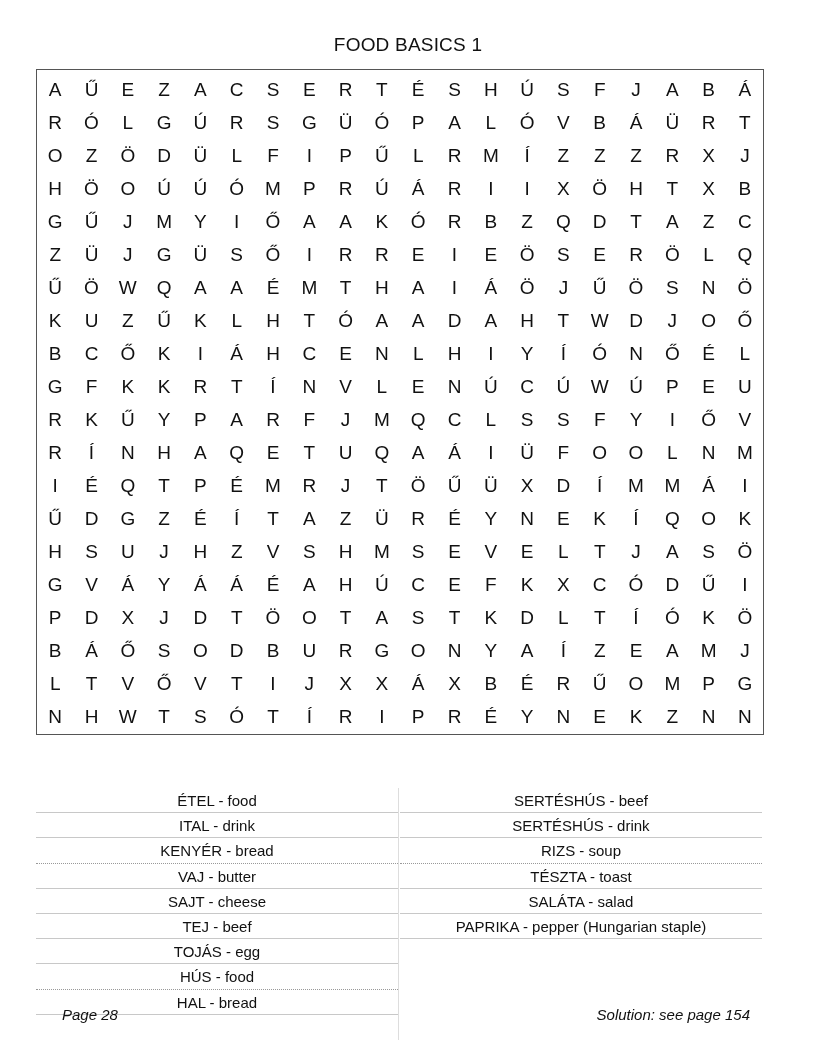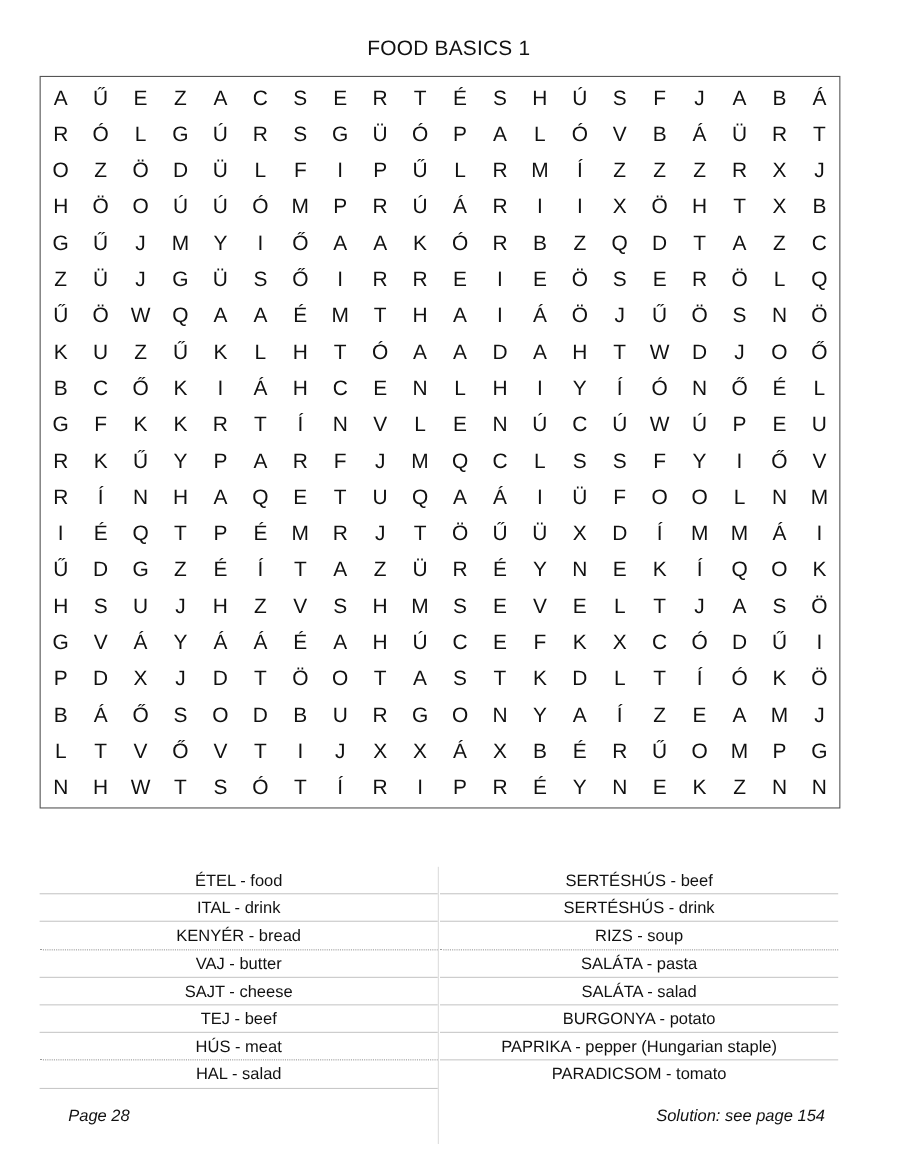--- a/index.html
+++ b/index.html
@@ -468,30 +468,29 @@
   </div>
 
 <div class="words">
   <div class="word-col left" id="words-left">
       <div class="word-item">ÉTEL - food</div>
       <div class="word-item">ITAL - drink</div>
       <div class="word-item dotted">KENYÉR - bread</div>
       <div class="word-item">VAJ - butter</div>
       <div class="word-item">SAJT - cheese</div>
       <div class="word-item">TEJ - beef</div>
-      <div class="word-item dotted">HÚS - meat</div>
-      <div class="word-item">HAL - salad</div>
+      <div class="word-item">TOJÁS - egg</div>
+      <div class="word-item dotted">HÚS - food</div>
+      <div class="word-item">HAL - bread</div>
     </div>
   <div class="divider"></div>
   <div class="word-col right" id="words-right">
       <div class="word-item">SERTÉSHÚS - beef</div>
       <div class="word-item">SERTÉSHÚS - drink</div>
       <div class="word-item dotted">RIZS - soup</div>
-      <div class="word-item">SALÁTA - pasta</div>
+      <div class="word-item">TÉSZTA - toast</div>
       <div class="word-item">SALÁTA - salad</div>
-      <div class="word-item">BURGONYA - potato</div>
       <div class="word-item">PAPRIKA - pepper (Hungarian staple)</div>
-      <div class="word-item last">PARADICSOM - tomato</div>
     </div>
 </div>
 
 <div class="footer-left">Page 28</div>
 <div class="footer-right">Solution: see page 154</div>
 
 </body></html>

